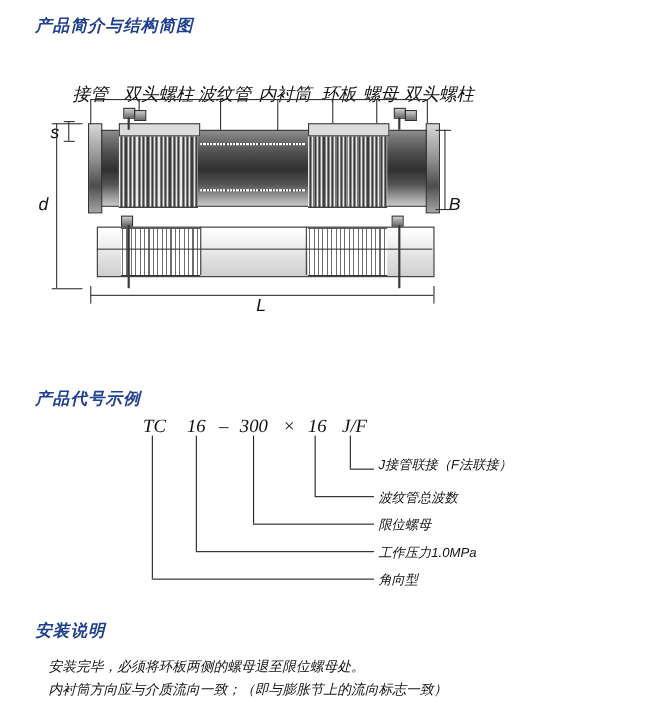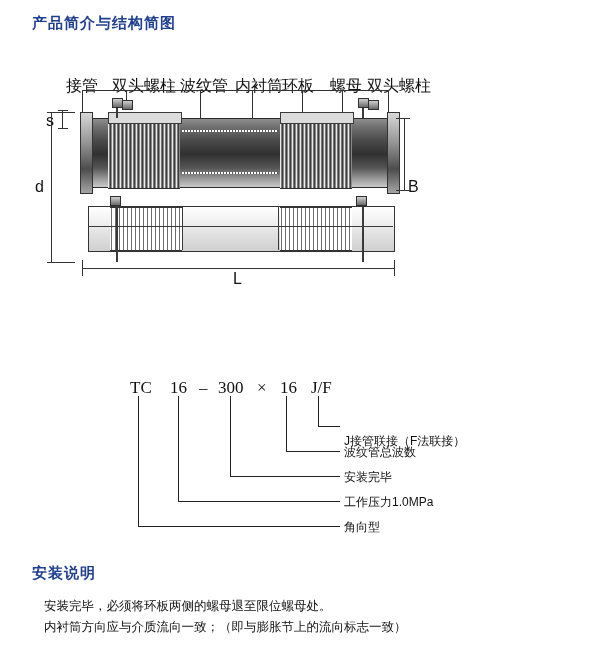--- a/index.html
+++ b/index.html
@@ -12,20 +12,21 @@
     background: #ffffff;
     font-family: "Liberation Sans", sans-serif;
     color: #1a1a1a;
     position: relative;
     overflow: hidden;
   }
   .page {
     position: relative;
     width: 600px;
     height: 504px;
+    font-style: italic;
   }
   .section-title {
     position: absolute;
     font-size: 15px;
     font-weight: bold;
     color: #1f3f8f;
     letter-spacing: 1px;
   }
   .title-1 { left: 32px; top: 14px; }
   .title-2 { left: 32px; top: 353px; }
@@ -190,21 +191,21 @@
 <div class="page">
 
   <div class="section-title title-1">产品简介与结构简图</div>
 
   <div class="fig1">
 
     <div class="lbl" style="left:36px; top:16px;">接管</div>
     <div class="lbl" style="left:82px; top:16px;">双头螺柱</div>
     <div class="lbl" style="left:150px; top:16px;">波纹管</div>
     <div class="lbl" style="left:205px; top:16px;">内衬筒</div>
-    <div class="lbl" style="left:252px; top:16px;">环板</div>
+    <div class="lbl" style="left:262px; top:16px;">环板</div>
     <div class="lbl" style="left:300px; top:16px;">螺母</div>
     <div class="lbl" style="left:337px; top:16px;">双头螺柱</div>
 
     <div class="leader" style="left:52px; top:30px; height:26px;"></div>
     <div class="leader" style="left:96px; top:30px; height:20px;"></div>
     <div class="leader" style="left:170px; top:30px; height:28px;"></div>
     <div class="leader" style="left:222px; top:30px; height:42px;"></div>
     <div class="leader" style="left:272px; top:30px; height:26px;"></div>
     <div class="leader" style="left:312px; top:30px; height:22px;"></div>
     <div class="leader" style="left:358px; top:30px; height:22px;"></div>
@@ -254,20 +255,21 @@
     <div class="dimline vline" style="left:374px; top:58px; height:72px;"></div>
     <div class="dimline hline" style="left:366px; top:58px; width:14px;"></div>
     <div class="dimline hline" style="left:366px; top:130px; width:14px;"></div>
 
     <div class="dimline hline" style="left:52px; top:208px; width:312px;"></div>
     <div class="dimline vline" style="left:52px; top:200px; height:16px;"></div>
     <div class="dimline vline" style="left:364px; top:200px; height:16px;"></div>
     <div class="lbl" style="left:203px; top:210px;">L</div>
   </div>
 
+  <div class="section-title title-2">产品代号示例</div>
 
   <div class="fig2">
 
     <div class="code-token" style="left:20px; top:0px;">TC</div>
     <div class="code-token" style="left:60px; top:0px;">16</div>
     <div class="code-token" style="left:89px; top:0px;">–</div>
     <div class="code-token" style="left:108px; top:0px;">300</div>
     <div class="code-token" style="left:147px; top:0px;">×</div>
     <div class="code-token" style="left:170px; top:0px;">16</div>
     <div class="code-token" style="left:201px; top:0px;">J/F</div>
@@ -280,23 +282,23 @@
 
     <div class="ln ln-v" style="left:120px; top:18px; height:80px;"></div>
     <div class="ln ln-h" style="left:120px; top:98px; width:110px;"></div>
 
     <div class="ln ln-v" style="left:68px; top:18px; height:105px;"></div>
     <div class="ln ln-h" style="left:68px; top:123px; width:162px;"></div>
 
     <div class="ln ln-v" style="left:28px; top:18px; height:130px;"></div>
     <div class="ln ln-h" style="left:28px; top:148px; width:202px;"></div>
 
-    <div class="code-desc" style="left:234px; top:55px;">J接管联接（F法联接）</div>
+    <div class="code-desc" style="left:234px; top:36px;">J接管联接（F法联接）</div>
     <div class="code-desc" style="left:234px; top:66px;">波纹管总波数</div>
-    <div class="code-desc" style="left:234px; top:91px;">安装完毕</div>
+    <div class="code-desc" style="left:234px; top:91px;">限位螺母</div>
     <div class="code-desc" style="left:234px; top:116px;">工作压力1.0MPa</div>
     <div class="code-desc" style="left:234px; top:141px;">角向型</div>
   </div>
 
   <div class="section-title title-3">安装说明</div>
 
   <div class="notes">
     <div class="note-line">安装完毕，必须将环板两侧的螺母退至限位螺母处。</div>
     <div class="note-line">内衬筒方向应与介质流向一致；（即与膨胀节上的流向标志一致）</div>
   </div>

